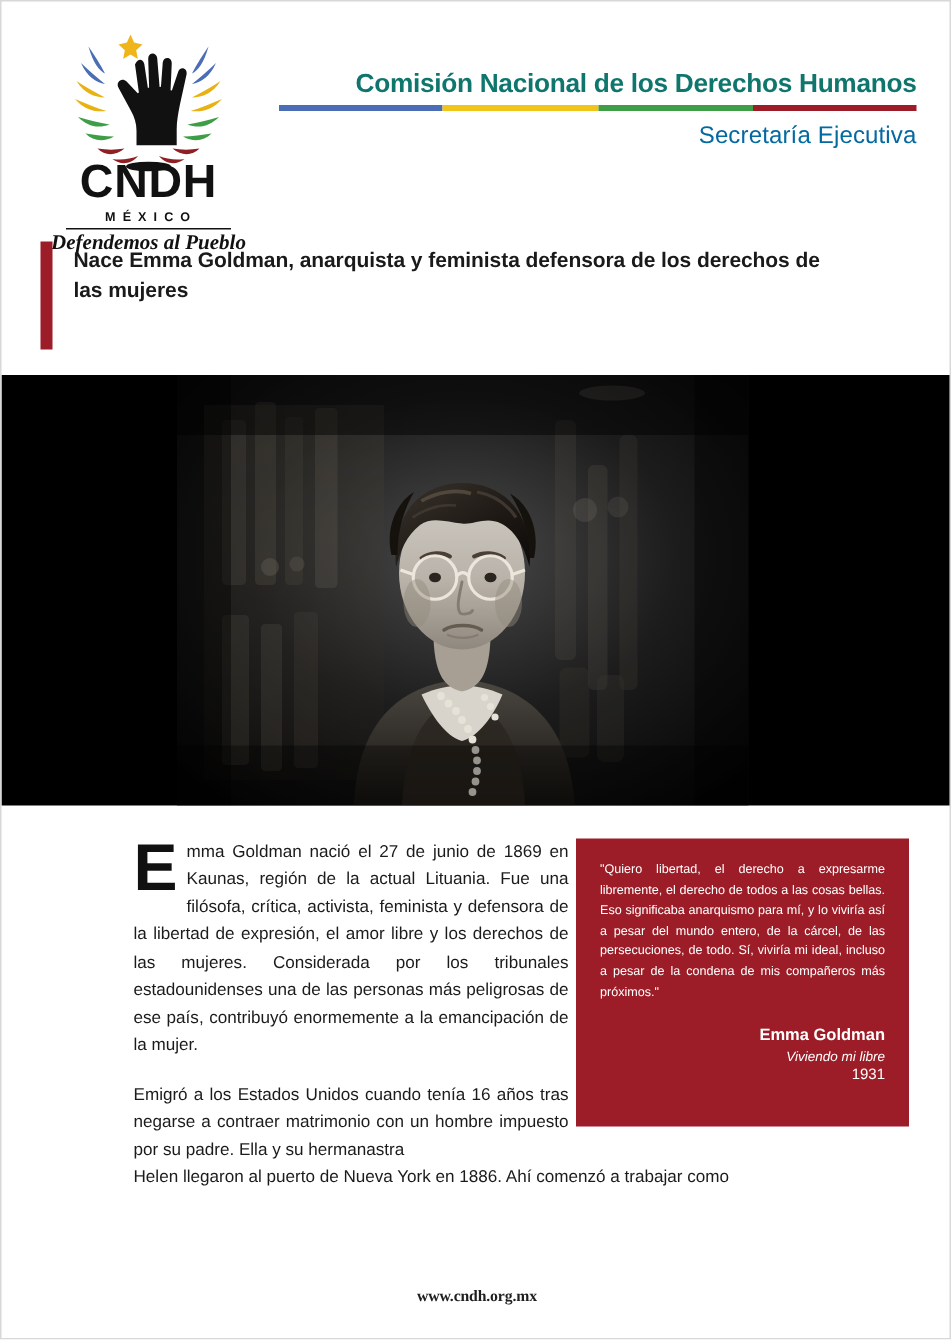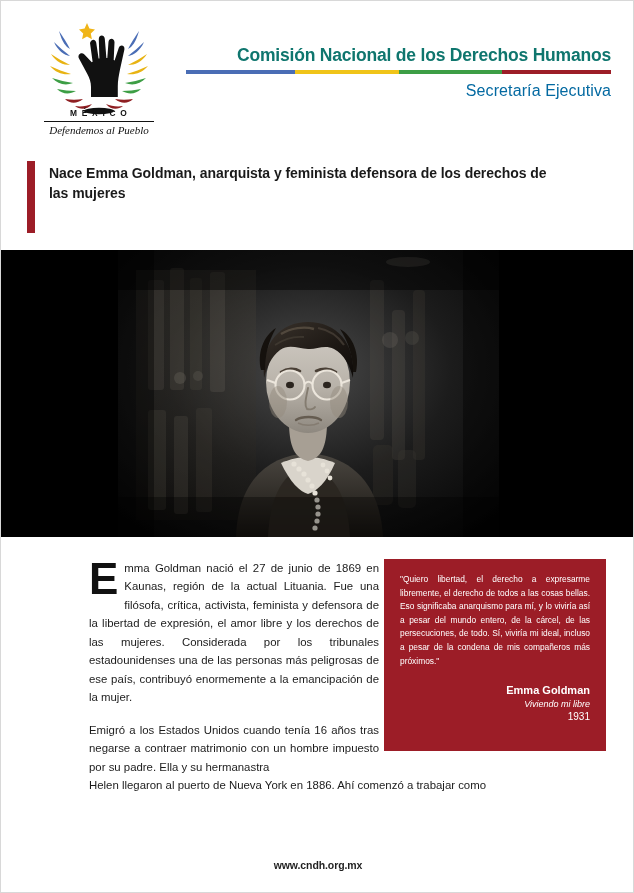--- a/index.html
+++ b/index.html
@@ -216,20 +216,21 @@
     left: 0;
     top: 858px;
     width: 634px;
     text-align: center;
   }
   .footer-url {
     font-size: 10.5px;
     font-weight: bold;
     color: #1f1f1f;
     letter-spacing: -0.1px;
+    font-family: Liberation Serif, serif;
   }
 </style>
 </head>
 <body>
 
 <div class="page">
 
   <div class="header">
 
     <div class="logo">
@@ -265,23 +266,24 @@
           <path d="M61 34 c1.6-4 5-4.4 6.2-0.4 l2.4 16 0.8-0.2 -0.6-19.4 c0.1-4.3 5.4-4.6 6 -0.3 l1.6 19.3 0.9-0.1 1.2-16.2 c0.6-4.2 6-3.9 6 0.6 l-0.8 17.8 0.9 0.3 4.2-12.6 c1.5-3.8 6.3-2.4 5.6 1.7 l-4.4 20 c-1.2 6 -2.2 11.3 -2.2 16.8 l0 10.6 -26.8 0 0-9.8 c0-5 -1.4-9 -3.8-13.4 l-8.2-15.2 c-2-3.8 2.2-7.2 5.4-4.1 l7.4 7.8 0.8-0.5 z"></path>
         </g>
 
         <g>
           <ellipse cx="70" cy="102" rx="15" ry="3.2" fill="#111111"></ellipse>
         </g>
 
         <text x="70" y="131" text-anchor="middle" font-family="Liberation Sans, sans-serif" font-size="0" fill="#111">.</text>
       </svg>
       <div style="position:absolute; left:0; top:96px; width:140px; text-align:center;">
+        <div style="font-size:31px; font-weight:bold; letter-spacing:0.5px; color:#111; line-height:1;">CNDH</div>
         <div style="font-size:8.4px; font-weight:bold; letter-spacing:1.2px; color:#111; margin-top:3px;">M É X I C O</div>
         <div style="width:110px; height:1px; background:#111; margin:3px auto 0 auto;"></div>
-        <div style="font-family:'Liberation Serif', serif; font-style:italic; font-weight:normal; font-size:11px; color:#111; margin-top:2px;">Defendemos al Pueblo</div>
+        <div style="font-family:'Liberation Serif', serif; font-style:italic; font-weight:bold; font-size:14px; color:#111; margin-top:2px;">Defendemos al Pueblo</div>
       </div>
     </div>
 
     <div class="masthead">
       <div class="masthead-title">Comisión Nacional de los Derechos Humanos</div>
       <div class="rule">
         <span class="s1" style="background:#4a6db5"></span>
         <span class="s2" style="background:#f0c419"></span>
         <span class="s3" style="background:#3d9e45"></span>
         <span class="s4" style="background:#9c1d27"></span>

